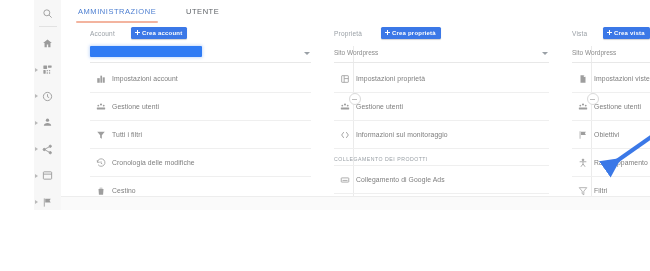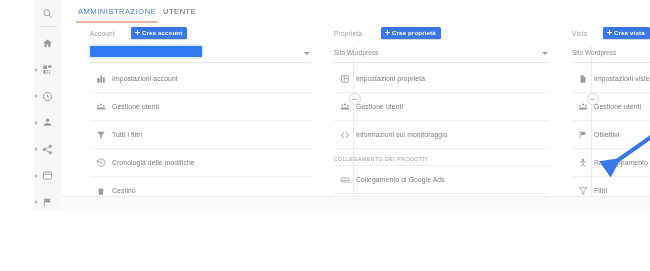--- a/index.html
+++ b/index.html
@@ -46,21 +46,21 @@
     position:absolute;top:0;height:23px;line-height:23px;
     font-size:7.5px;letter-spacing:.55px;color:#5f6368;
     padding:0 6px;box-sizing:border-box;
   }
   .tab.active{color:#4d7fd1;}
   .tab.active:after{
     content:"";position:absolute;left:4px;right:4px;bottom:0;height:2px;
     background:#f3b49f;border-radius:1px;
   }
   #tab-0{left:11px;}
-  #tab-1{left:96px;}
+  #tab-1{left:119px;}
 
   
   .cols{position:absolute;left:27px;top:23px;right:0;bottom:0;background:#fff;}
   .col{position:absolute;top:0;bottom:0;}
   #col-0{left:29px;width:221px;}
   #col-1{left:273px;width:215px;}
   #col-2{left:511px;width:132px;}
 
   .col-head{height:22px;position:relative;}
   .col-label{

